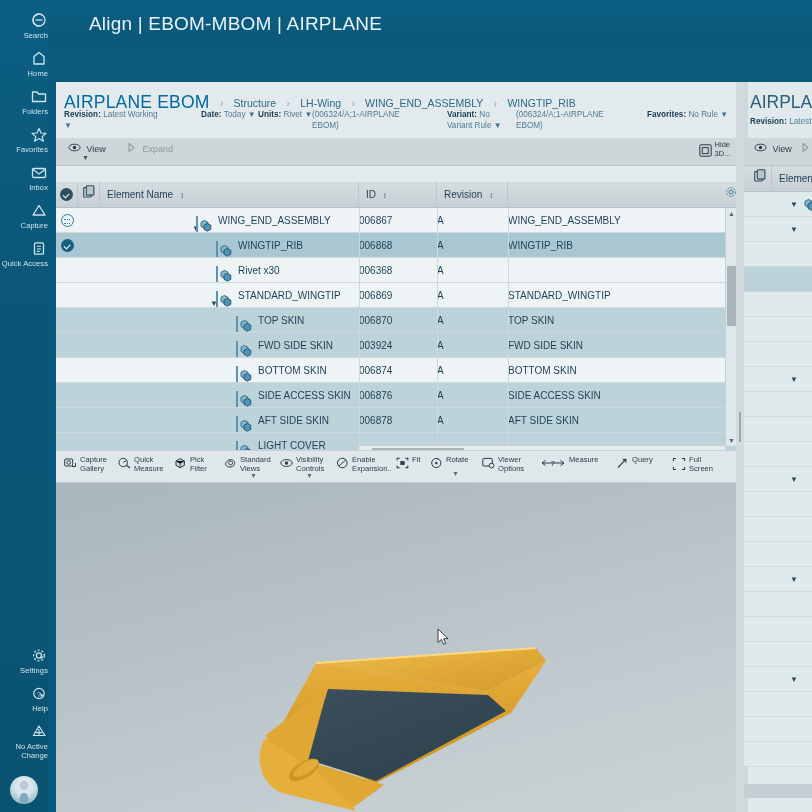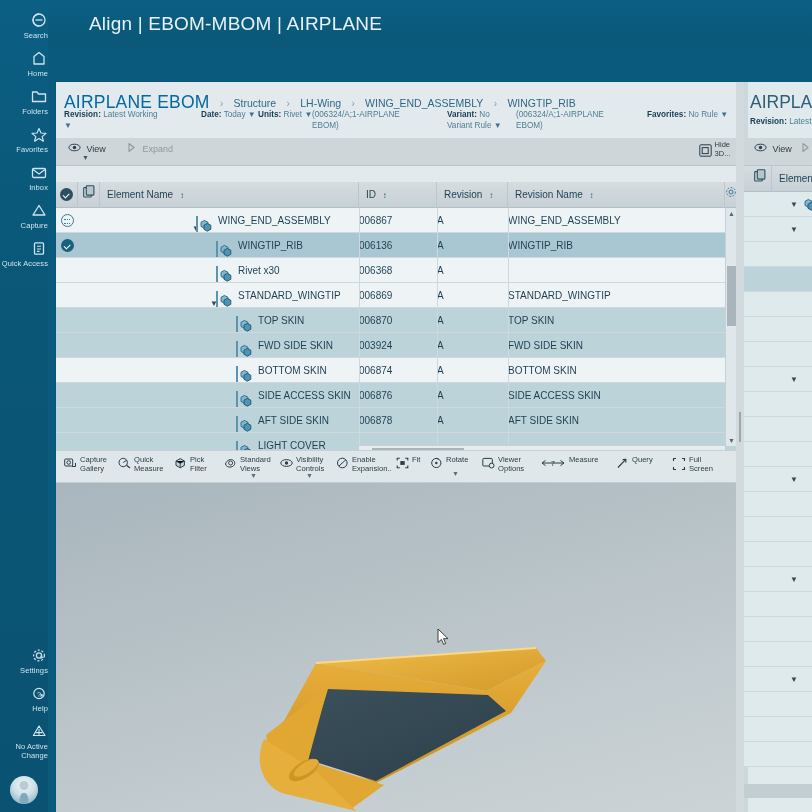--- a/index.html
+++ b/index.html
@@ -434,24 +434,20 @@
         <span class="sortic">↕</span>
       </div>
       <div class="th" style="left:303px;width:78px">
         <span>ID</span>
         <span class="sortic">↕</span>
       </div>
       <div class="th" style="left:381px;width:71px">
         <span>Revision</span>
         <span class="sortic">↕</span>
       </div>
-      <div class="th" style="left:452px;width:217px">
-        <span>Revision Name</span>
-        <span class="sortic">↕</span>
-      </div>
       <div class="th" style="left:669px;width:11px;padding-left:0;text-align:center;border-right:none">
         <span>
           <svg width="12" height="12" viewBox="0 0 12 12">
               <circle cx="6" cy="6" r="2" fill="none" stroke="#3d7490" stroke-width="1"></circle>
               <circle cx="6" cy="6" r="4.4" fill="none" stroke="#3d7490" stroke-width="1" stroke-dasharray="1.8 1.5"></circle>
             </svg>
         </span>
       </div>
     </div>
 
@@ -474,21 +470,21 @@
           <div class="rowdiv" style="left: 452px;"></div>
         </div>
         <div class="trow sel">
           <div class="c-check"><span class="sel-dot"></span></div>
           <div class="c-exp"></div>
           <div class="c-ico" style="left: 160px;"><span class="pico"><svg width="15" height="15" viewBox="0 0 15 15">
                 <path d="M3 4.3 L6.4 2.4 L10 4.3 L10 8.4 L6.4 10.4 L3 8.4 Z" fill="#7fb6d0" stroke="#2c6683" stroke-width=".9" stroke-linejoin="round"></path>
                 <path d="M6 7.2 L9.3 5.4 L12.8 7.2 L12.8 11.3 L9.3 13.2 L6 11.3 Z" fill="#4f93b5" stroke="#20546e" stroke-width=".9" stroke-linejoin="round"></path>
               </svg></span></div>
           <div class="c-name" style="left: 182px;">WINGTIP_RIB</div>
-          <div class="c-id">006136</div>
+          <div class="c-id">006868</div>
           <div class="c-rev">A</div>
           <div class="c-revname">WINGTIP_RIB</div>
           <div class="rowdiv" style="left: 303px;"></div>
           <div class="rowdiv" style="left: 381px;"></div>
           <div class="rowdiv" style="left: 452px;"></div>
         </div>
         <div class="trow light">
           <div class="c-check"></div>
           <div class="c-exp"></div>
           <div class="c-ico" style="left: 160px;"><span class="pico"><svg width="15" height="15" viewBox="0 0 15 15">

